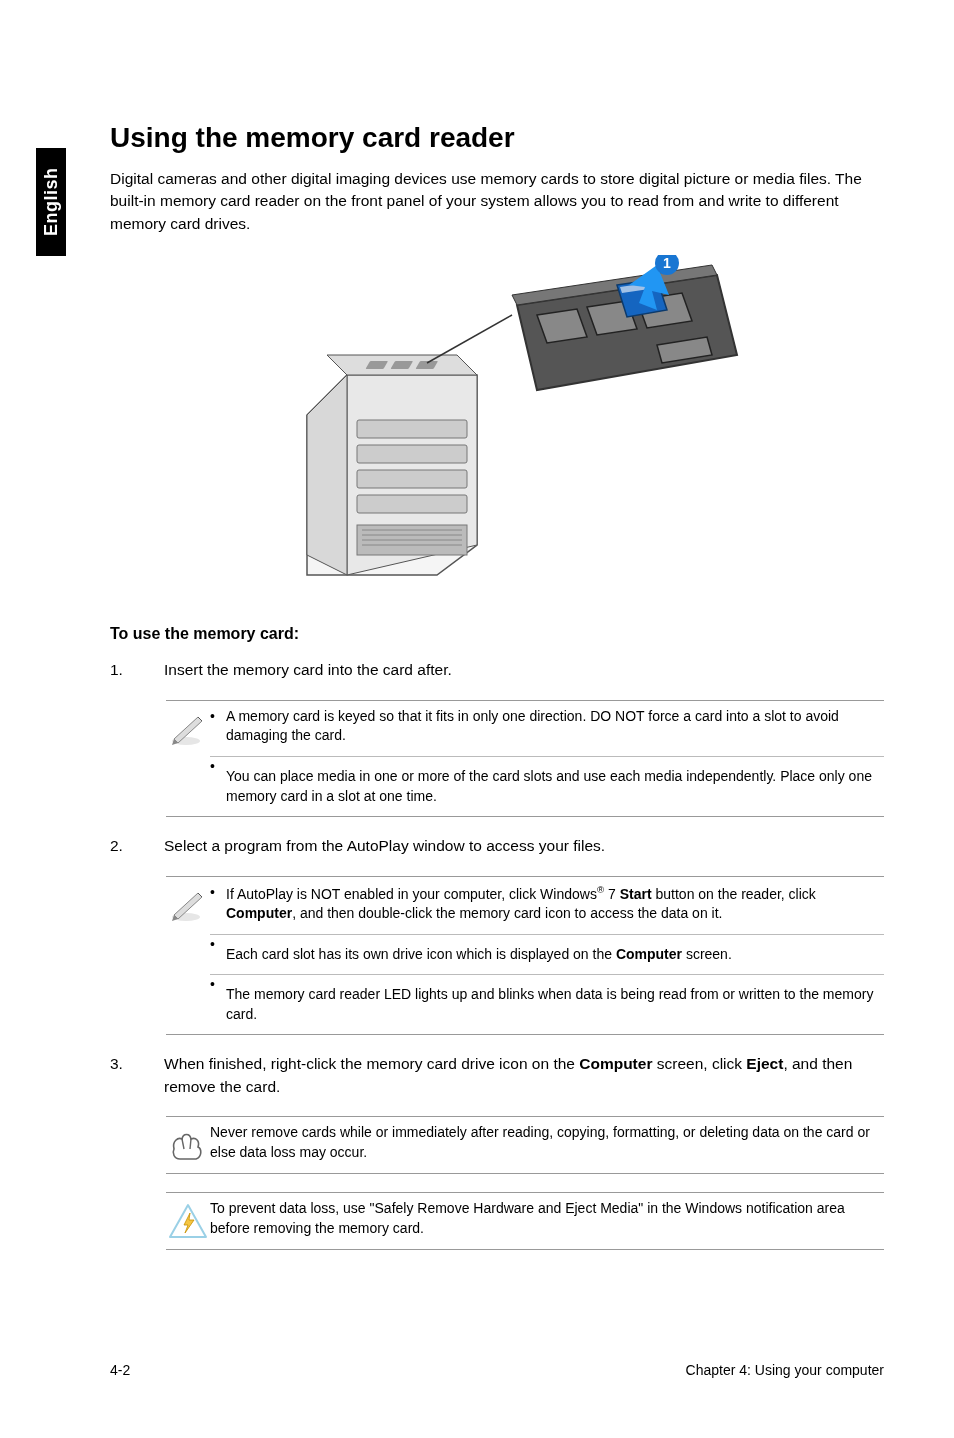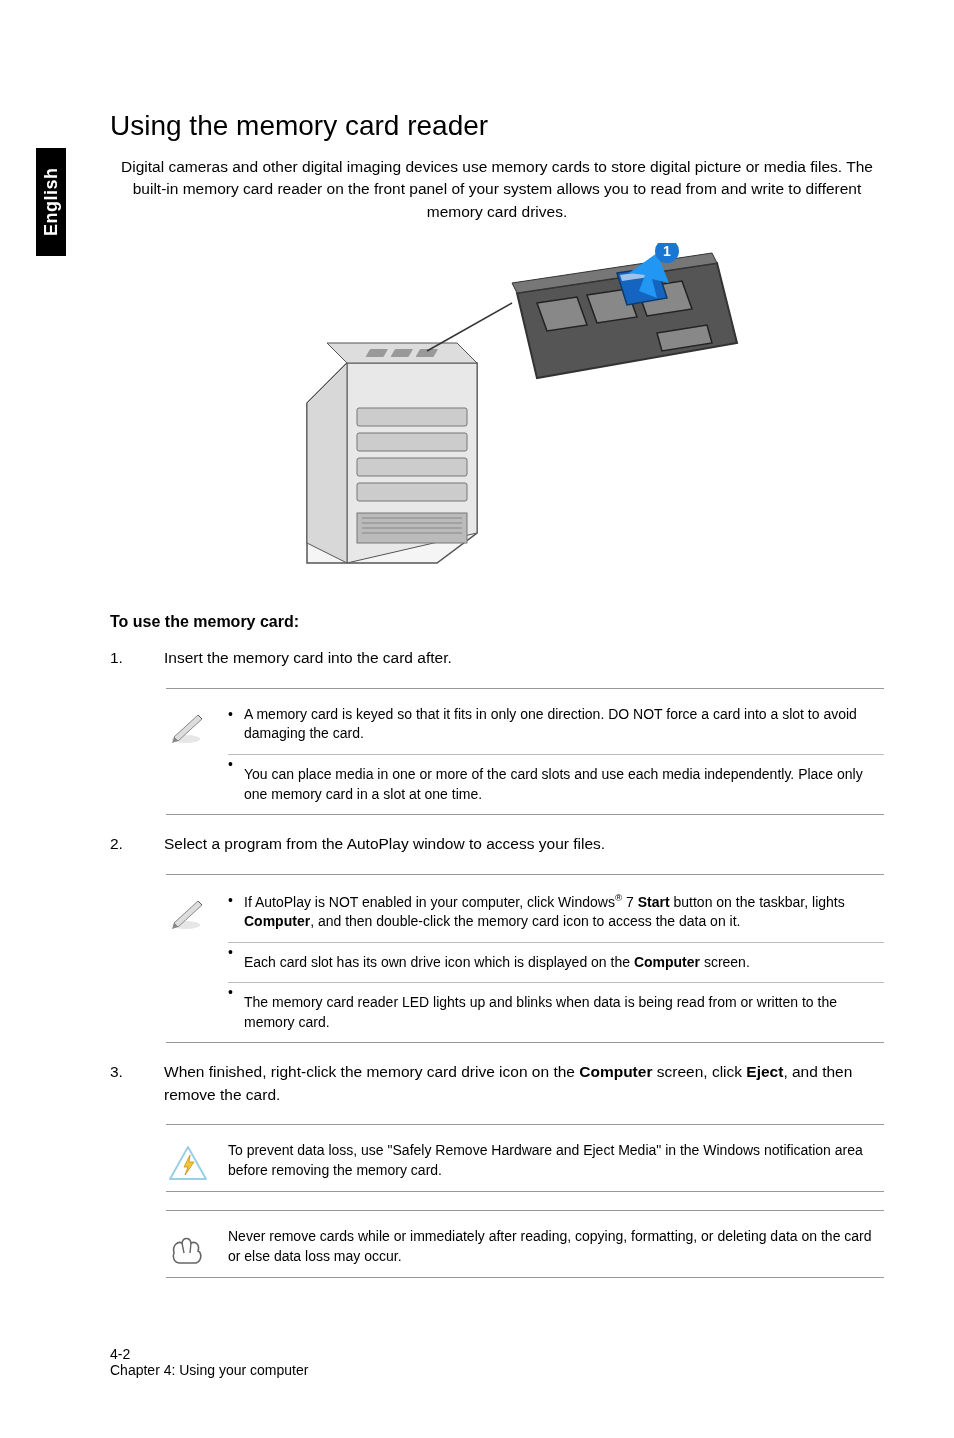--- a/index.html
+++ b/index.html
@@ -1,37 +1,37 @@
 <!DOCTYPE html>
 <html><head>
 <meta charset="utf-8">
 <style>
   * { box-sizing: border-box; margin: 0; padding: 0; }
   html, body { width: 954px; height: 1438px; background: #fff; font-family: Arial, Helvetica, sans-serif; color: #000; }
   .page { position: relative; width: 954px; height: 1438px; padding: 110px 70px 60px 110px; }
   .side-tab { position: absolute; left: 36px; top: 148px; background: #000; color: #fff; width: 30px; height: 108px; display: flex; align-items: center; justify-content: center; font-weight: bold; font-size: 18px; writing-mode: vertical-rl; transform: rotate(180deg); letter-spacing: 0.5px; }
-  h1 { font-size: 28px; font-weight: normal; margin-bottom: 14px; }
-  .intro { font-size: 15.5px; line-height: 1.45; margin-bottom: 20px; text-align: center; }
+  h1 { font-size: 28px; font-weight: bold; margin-bottom: 14px; margin-top: 12px; }
+  .intro { font-size: 15.5px; line-height: 1.45; margin-bottom: 20px; }
   .figure { width: 100%; display: flex; justify-content: center; margin: 10px 0 40px 0; }
   .figure svg { display: block; }
   .section-label { font-weight: bold; font-size: 16px; margin-top: 18px; margin-bottom: 16px; }
   ol.steps { list-style: none; counter-reset: step; }
   ol.steps > li { display: flex; gap: 30px; font-size: 15.5px; line-height: 1.45; margin-bottom: 18px; }
   ol.steps > li .num { width: 24px; flex: 0 0 24px; }
   ol.steps > li .txt { flex: 1; }
-  .note-block { margin: 0 0 18px 56px; border-top: 1px solid #999; border-bottom: 1px solid #999; padding: 16px 0 10px 0; display: flex; gap: 18px; }
+  .note-block { margin: 0 0 18px 56px; border-top: 1px solid #999; border-bottom: 1px solid #999; padding: 6px 0 10px 0; display: flex; }
   .note-block .icon { width: 44px; flex: 0 0 44px; display: flex; align-items: flex-start; justify-content: center; padding-top: 4px; }
   .note-block .content { flex: 1; font-size: 14px; line-height: 1.4; }
   .note-block ul { list-style: none; }
   .note-block ul li { position: relative; padding-left: 16px; margin-bottom: 10px; }
   .note-block ul li:last-child { margin-bottom: 0; }
   .note-block ul li::before { content: "•"; position: absolute; left: 0; top: 0; }
   .note-block ul li.with-divider { border-top: 1px solid #bbb; padding-top: 10px; margin-top: 0; }
   .note-block .single { }
-  .footer { position: absolute; bottom: 60px; left: 110px; right: 70px; display: flex; justify-content: space-between; font-size: 14px; flex-direction: column; }
+  .footer { position: absolute; bottom: 60px; left: 110px; right: 70px; display: flex; justify-content: space-between; font-size: 14px; }
   sup { font-size: 0.7em; }
 </style>
 </head>
 <body>
 
 <div class="page">
 
   <div class="side-tab">English</div>
 
   <h1>Using the memory card reader</h1>
@@ -133,21 +133,21 @@
       <svg width="40" height="36" viewBox="0 0 40 36">
         <ellipse cx="18" cy="30" rx="14" ry="4" fill="#e6e6e6"></ellipse>
         <polygon points="6,28 30,6 34,10 10,32" fill="#ddd" stroke="#888"></polygon>
         <polygon points="6,28 10,32 4,34" fill="#888"></polygon>
         <line x1="30" y1="6" x2="34" y2="10" stroke="#555"></line>
       </svg>
     </div>
     <div class="content">
       <ul>
         <li>
-          <span>If AutoPlay is NOT enabled in your computer, click Windows</span><sup>®</sup><span> 7 </span><b>Start</b><span> button on the taskbar, lights </span><b>Computer</b><span>, and then double-click the memory card icon to access the data on it.</span>
+          <span>If AutoPlay is NOT enabled in your computer, click Windows</span><sup>®</sup><span> 7 </span><b>Start</b><span> button on the reader, click </span><b>Computer</b><span>, and then double-click the memory card icon to access the data on it.</span>
         </li>
         <li class="with-divider">
           <span>Each card slot has its own drive icon which is displayed on the </span><b>Computer</b><span> screen.</span>
         </li>
         <li class="with-divider">The memory card reader LED lights up and blinks when data is being read from or written to the memory card.</li>
       </ul>
     </div>
   </div>
 
   <ol class="steps">
@@ -155,39 +155,39 @@
       <span class="num">3.</span>
       <span class="txt">
         <span>When finished, right-click the memory card drive icon on the </span><b>Computer</b><span> screen, click </span><b>Eject</b><span>, and then remove the card.</span>
       </span>
     </li>
   </ol>
 
   <div class="note-block">
     <div class="icon">
       <svg width="40" height="36" viewBox="0 0 40 36">
-        <polygon points="20,2 38,34 2,34" fill="none" stroke="#9ad0e6" stroke-width="2" stroke-linejoin="round"></polygon>
-        <polygon points="22,10 16,22 20,22 17,30 26,17 21,17" fill="#f5c542" stroke="#c78f00" stroke-width="0.8"></polygon>
-      </svg>
-    </div>
-    <div class="content">
-      <p class="single">To prevent data loss, use "Safely Remove Hardware and Eject Media" in the Windows notification area before removing the memory card.</p>
-    </div>
-  </div>
-
-  <div class="note-block">
-    <div class="icon">
-      <svg width="40" height="36" viewBox="0 0 40 36">
         <path d="M6 22 C4 14, 10 10, 14 12 C15 6, 22 6, 23 12 C28 10, 32 14, 30 20 C34 22, 34 30, 28 32 L12 32 C6 32, 4 26, 6 22 Z" fill="none" stroke="#666" stroke-width="1.6"></path>
         <line x1="14" y1="12" x2="16" y2="22" stroke="#666" stroke-width="1.4"></line>
         <line x1="23" y1="12" x2="22" y2="22" stroke="#666" stroke-width="1.4"></line>
       </svg>
     </div>
     <div class="content">
       <p class="single">Never remove cards while or immediately after reading, copying, formatting, or deleting data on the card or else data loss may occur.</p>
+    </div>
+  </div>
+
+  <div class="note-block">
+    <div class="icon">
+      <svg width="40" height="36" viewBox="0 0 40 36">
+        <polygon points="20,2 38,34 2,34" fill="none" stroke="#9ad0e6" stroke-width="2" stroke-linejoin="round"></polygon>
+        <polygon points="22,10 16,22 20,22 17,30 26,17 21,17" fill="#f5c542" stroke="#c78f00" stroke-width="0.8"></polygon>
+      </svg>
+    </div>
+    <div class="content">
+      <p class="single">To prevent data loss, use "Safely Remove Hardware and Eject Media" in the Windows notification area before removing the memory card.</p>
     </div>
   </div>
 
   <div class="footer">
     <span>4-2</span>
     <span>Chapter 4: Using your computer</span>
   </div>
 
 </div>
 

